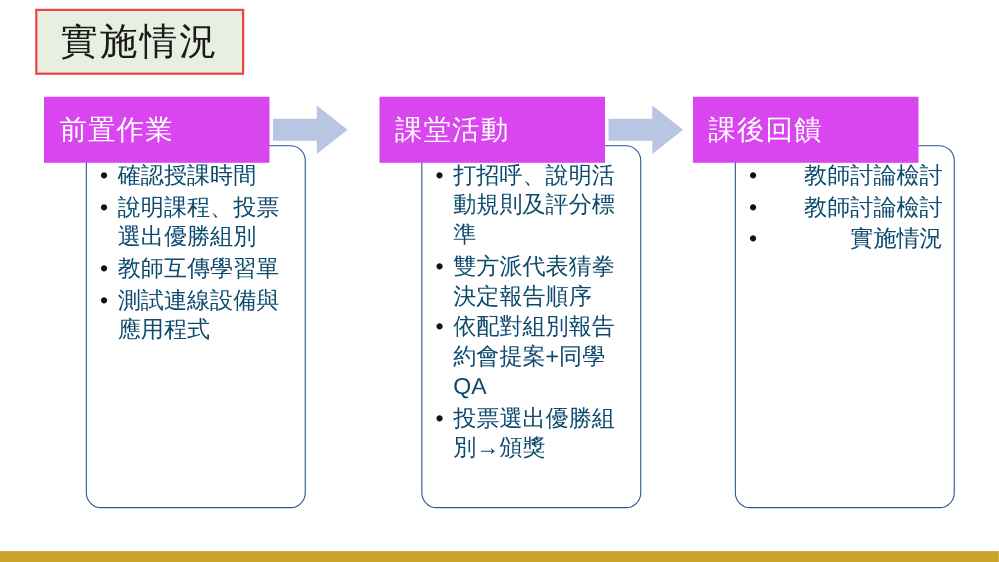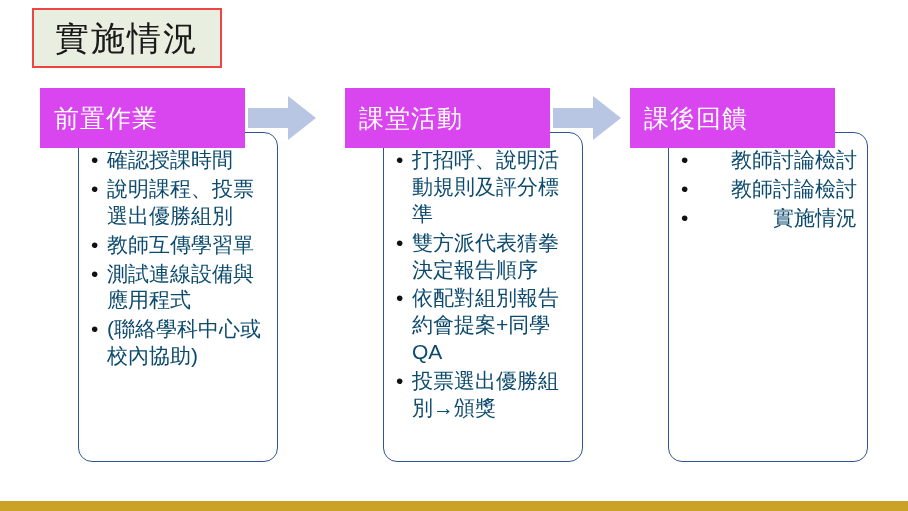--- a/index.html
+++ b/index.html
@@ -134,21 +134,20 @@
   <div class="col col-1">
     <div class="header">
       <span class="header-text">前置作業</span>
     </div>
     <div class="body-card tall-1">
       <ul class="items">
         <li>確認授課時間</li>
         <li>說明課程、投票選出優勝組別</li>
         <li>教師互傳學習單</li>
         <li>測試連線設備與應用程式</li>
-        <li>(聯絡學科中心或校內協助)</li>
       </ul>
     </div>
   </div>
 
   <div class="arrow arrow-1">
     <svg width="68" height="44" viewBox="0 0 68 44" xmlns="http://www.w3.org/2000/svg">
       <polygon points="0,12 40,12 40,0 68,22 40,44 40,32 0,32" fill="#b8c6e4"></polygon>
     </svg>
   </div>
 

